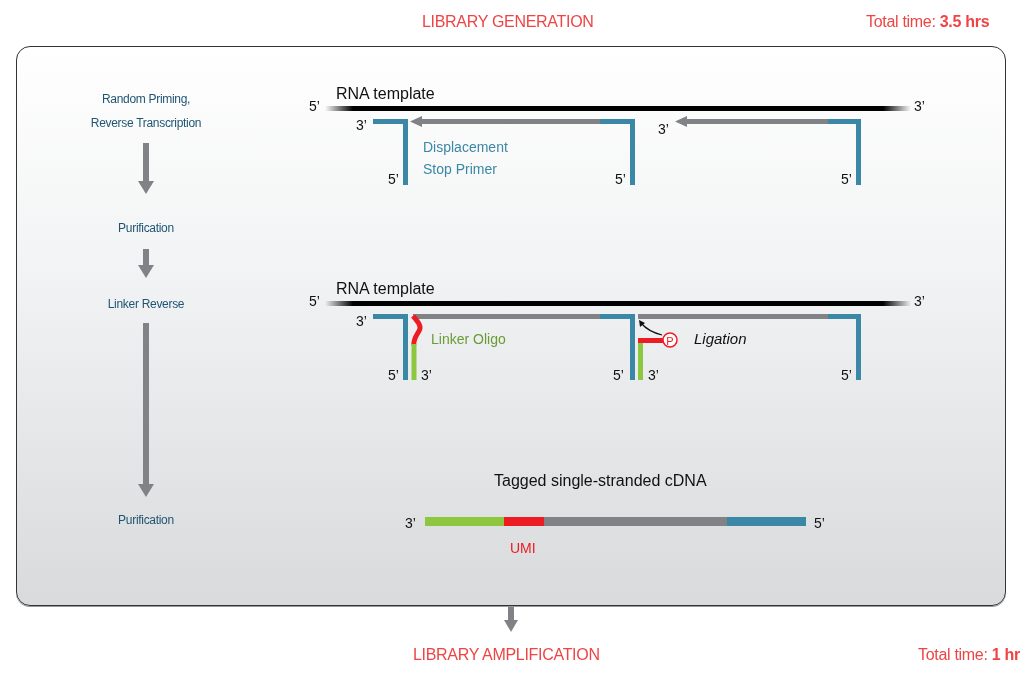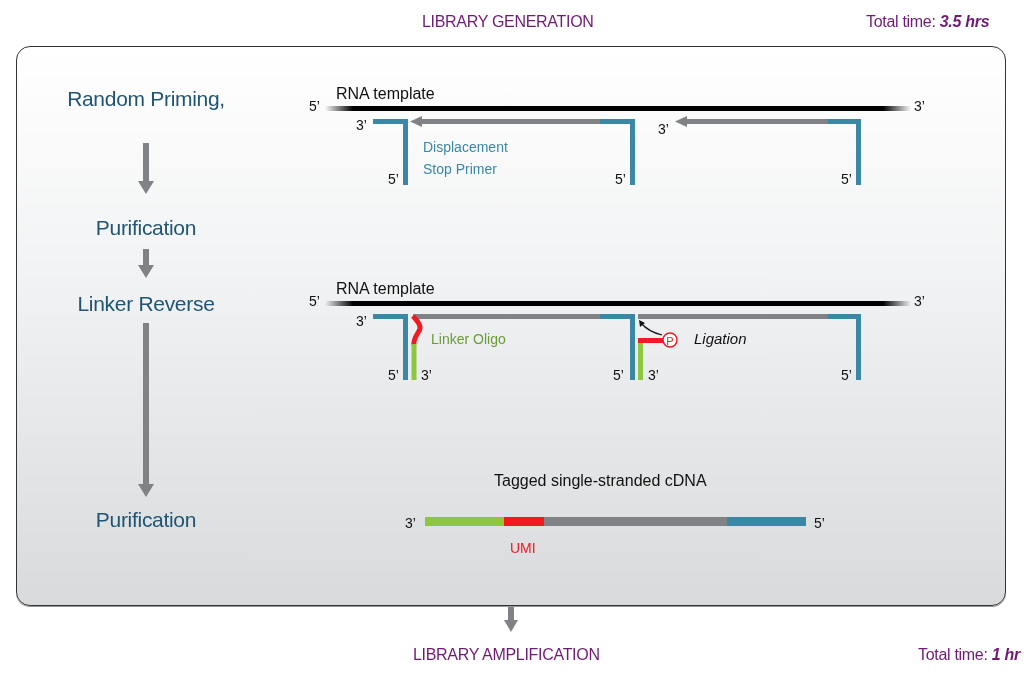--- a/index.html
+++ b/index.html
@@ -2,41 +2,42 @@
 <html><head>
 <meta charset="utf-8">
 <style>
   html, body { margin: 0; padding: 0; }
   body {
     width: 1024px; height: 681px; position: relative; overflow: hidden;
     background: #ffffff;
     font-family: "Liberation Sans", sans-serif;
   }
   .abs { position: absolute; }
-  .hdr { color: #701a75; font-size: 16px; letter-spacing: -0.3px; white-space: nowrap; }
-  .hdr b { font-weight: bold; font-style: italic; }
+  .hdr { color: #ef4444; font-size: 16px; letter-spacing: -0.3px; white-space: nowrap; }
+  .hdr b { font-weight: bold; }
   .panel {
     position: absolute; left: 16px; top: 46px; width: 990px; height: 560px;
     border: 1.5px solid #333; border-radius: 14px; box-sizing: border-box;
     background: linear-gradient(to bottom, #ffffff 0%, #f2f3f4 40%, #d9dadc 100%);
     box-shadow: 0 1px 0 #999;
   }
-  .step { color: #1f5472; font-size: 21px; text-align: center; width: 220px; line-height: 24px; letter-spacing: -0.3px; }
+  .step { color: #1f5472; font-size: 12px; text-align: center; width: 220px; line-height: 24px; letter-spacing: -0.3px; }
   svg text { font-family: "Liberation Sans", sans-serif; }
 </style>
 </head>
 <body>
 
 <div class="abs hdr" style="left:422px; top:13px;">LIBRARY GENERATION</div>
 <div class="abs hdr" style="left:866px; top:13px;"><span>Total time: </span><b>3.5 hrs</b></div>
 
 <div class="panel"></div>
 
 <div class="abs step" style="left:36px; top:87px;">
   <div>Random Priming,</div>
+  <div>Reverse Transcription</div>
 </div>
 <div class="abs step" style="left:36px; top:216px;">Purification</div>
 <div class="abs step" style="left:36px; top:292px;">Linker Reverse</div>
 <div class="abs step" style="left:36px; top:508px;">Purification</div>
 
 <div class="abs hdr" style="left:413px; top:646px;text-align:center;">LIBRARY AMPLIFICATION</div>
 <div class="abs hdr" style="left:918px; top:646px;"><span>Total time: </span><b>1 hr</b></div>
 
 <svg class="abs" style="left:0; top:0;" width="1024" height="681" viewBox="0 0 1024 681">
   <defs>

